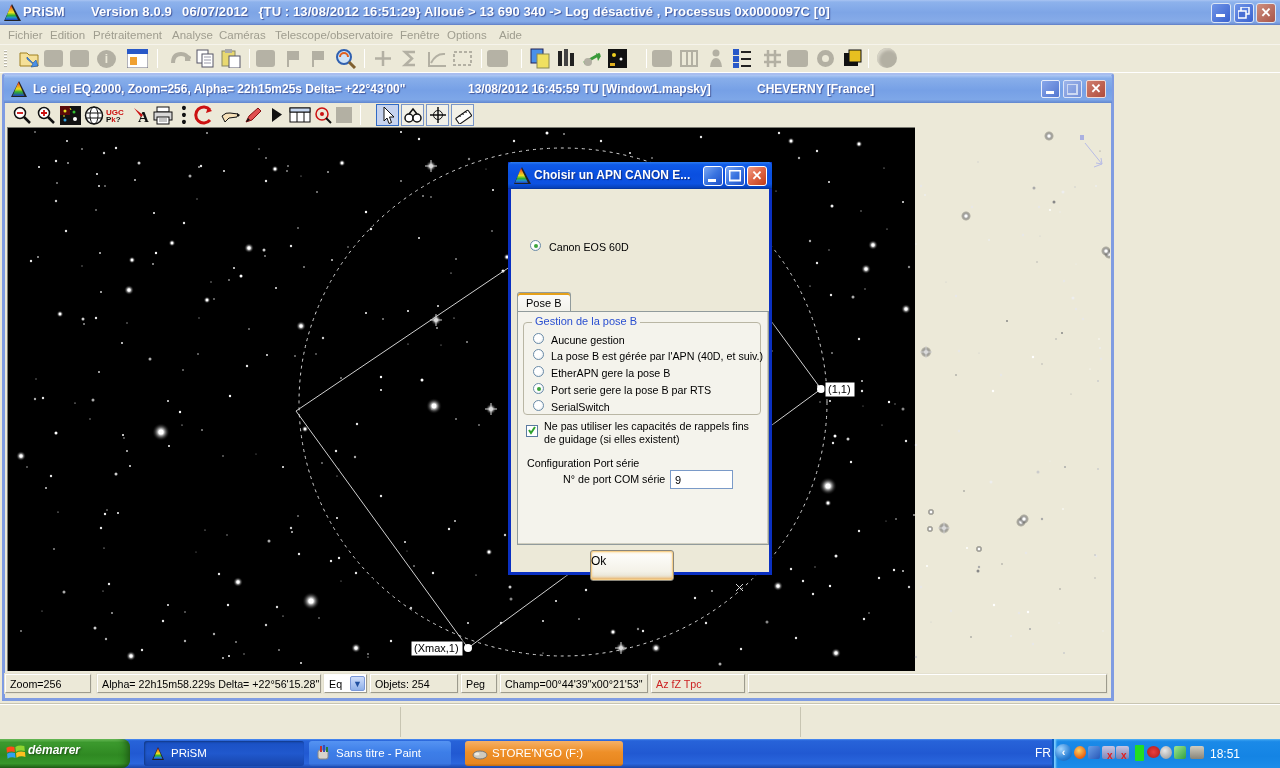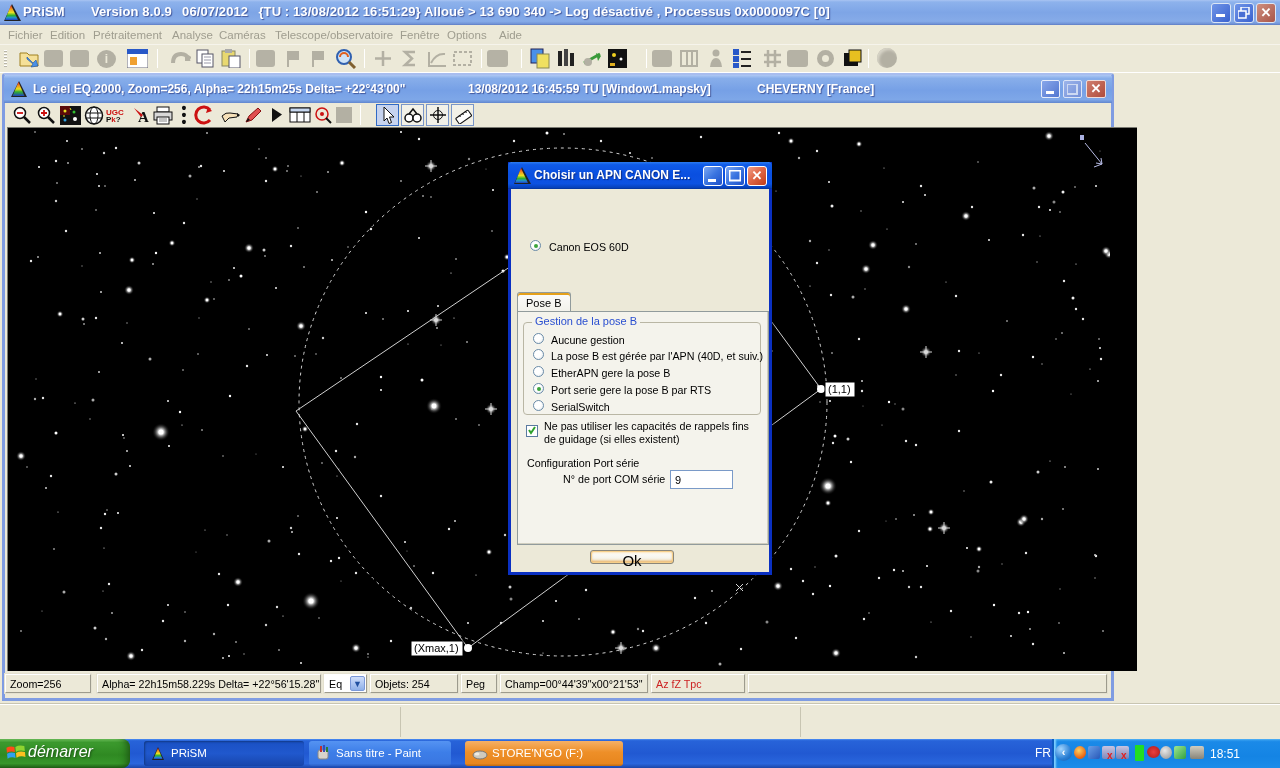--- a/index.html
+++ b/index.html
@@ -17,41 +17,41 @@
 
 #tool{left:0;top:45px;width:1280px;height:28px;background:#ece9d8;border-bottom:1px solid #fff}
 .ti{position:absolute;top:5px;width:19px;height:17px;border-radius:3px;background:#b5b2a5}
 
 #win{left:2px;top:73px;width:1112px;height:628px;background:#ece9d8;
  border:3px solid #7f9ce2;border-top:2px solid #a8bdef;border-radius:3px 3px 0 0}
 #wtb{left:4px;top:75px;width:1108px;height:28px;border-radius:2px 2px 0 0;
  background:linear-gradient(180deg,#aec8f4 0%,#88aeea 12%,#76a0e6 55%,#7ea7e8 88%,#6186ce 100%)}
 #wtb .txt{top:7px;font-size:12px;font-weight:bold;color:#fff;white-space:nowrap;text-shadow:1px 1px 1px #41589e}
 #wtool{left:5px;top:103px;width:1105px;height:24px;background:#ece9d8}
-#map{left:7px;top:127px;width:1130px;height:544px;background:#000;border-top:1px solid #7a7a72;border-left:1px solid #7a7a72}
+#map{left:7px;top:127px;width:908px;height:544px;background:#000;border-top:1px solid #7a7a72;border-left:1px solid #7a7a72}
 #wstat{left:5px;top:671px;width:1105px;height:25px;background:#ece9d8}
 .sc{position:absolute;top:3px;height:19px;border:1px solid;border-color:#fff #9d9b8d #9d9b8d #fff;
  outline:1px solid #e4e1d0;font-size:10.7px;color:#000;padding:3px 0 0 4px;background:#ece9d8;white-space:nowrap}
 
 #dlg{left:508px;top:162px;width:264px;height:413px;background:#ece9d8;
  border:3px solid #0a30c2;border-top:none;box-shadow:2px 2px 3px rgba(0,0,0,.4)}
 #dtb{left:508px;top:162px;width:264px;height:27px;border-radius:4px 4px 0 0;
  background:linear-gradient(180deg,#2b7cf0 0%,#0f5be8 10%,#0a4fe0 45%,#0c52e2 80%,#0640b8 96%,#05308f 100%)}
 #dtb .txt{left:26px;top:6px;font-size:12px;font-weight:bold;color:#fff;white-space:nowrap;text-shadow:1px 1px 1px #0a2a80}
 .dbtn{top:4px;width:20px;height:20px;border-radius:3px;border:1px solid #fff;
  color:#fff;text-align:center;background:linear-gradient(135deg,#7da8f2 0%,#3a74e0 50%,#1e50c8 100%)}
 .grp{position:absolute;border:1px solid #b9b6a4;border-radius:4px}
 .grp b{position:absolute;top:-8px;left:8px;background:#ece9d8;padding:0 3px;color:#2a4fd0;font-weight:normal;font-size:11px}
 .radio{position:absolute;width:11px;height:11px;border-radius:50%;border:1px solid #6a8ba8;background:radial-gradient(circle at 35% 35%,#fff 45%,#dfe6ea)}
 .radio.sel::after{content:"";position:absolute;left:2.5px;top:2.5px;width:4px;height:4px;border-radius:50%;background:#3da43d}
 .lbl{position:absolute;font-size:10.7px;color:#000;white-space:nowrap}
-#okbtn{left:590px;top:550px;width:84px;height:14px;border:1px solid #8a867a;border-radius:3px;
+#okbtn{left:590px;top:550px;width:84px;height:31px;border:1px solid #8a867a;border-radius:3px;
  background:linear-gradient(180deg,#fefefd 0%,#f4f2e8 70%,#e8e4d4 90%,#d8d2bc 100%);
  box-shadow:inset 0 0 0 1px #f6cf8a, inset 0 -2px 3px #f0b05a, inset 0 2px 2px #fce6bd;
- font-size:15px;text-align:center;line-height:20px;color:#000}
+ font-size:12px;text-align:left;line-height:20px;color:#000}
 
 #task{left:0;top:739px;width:1280px;height:29px;
  background:linear-gradient(180deg,#4f91f5 0%,#2763d9 6%,#2159d2 50%,#2a66dd 85%,#1c46a8 100%)}
 .tbtn{position:absolute;top:2px;height:25px;border-radius:3px;font-size:11.5px;color:#fff;white-space:nowrap}
 #tray{position:absolute;right:0;top:0;width:228px;height:35px;
  background:linear-gradient(180deg,#3ba0f0 0%,#1b8ae8 8%,#1484e4 50%,#1e8eea 88%,#1166b8 100%);
  border-left:2px solid #0d5cc0;box-shadow:inset 2px 0 2px #7fd0ff}
 </style></head><body>
 
 <div id="tb" class="abs">
@@ -950,21 +950,21 @@
    background:linear-gradient(180deg,#6cbf5a 0%,#3c9a2e 12%,#2f8922 55%,#37962a 85%,#1e5c14 100%);
    box-shadow:inset -8px 0 8px -6px #1a4f12">
   <svg width="22" height="21" style="position:absolute;left:5px;top:4px">
         <g transform="rotate(-6 10 10)">
    <path d="M2 4 Q6 2 10 4 L10 9 Q6 7 2 9 Z" fill="#ff4a1a"></path>
           <path d="M11 4 Q15 2 20 4 L20 9 Q15 7 11 9 Z" fill="#8fd430"></path>
    <path d="M2 10 Q6 8 10 10 L10 15 Q6 13 2 15 Z" fill="#30a0f0"></path>
           <path d="M11 10 Q15 8 20 10 L20 15 Q15 13 11 15 Z" fill="#ffc020"></path>
         </g>
       </svg>
-  <span style="position:absolute;left:28px;top:4px;font-size:16px;font-weight:normal;font-style:italic;color:#fff;text-shadow:1px 1px 2px #1c4f14">démarrer</span>
+  <span style="position:absolute;left:28px;top:4px;font-size:12px;font-weight:bold;font-style:italic;color:#fff;text-shadow:1px 1px 2px #1c4f14">démarrer</span>
  </div>
  <div class="tbtn" style="left:144px;width:160px;background:linear-gradient(180deg,#1a50c4,#2058cd 50%,#1745ab);box-shadow:inset 1px 1px 2px #123a86">
    <svg width="13" height="15" style="position:absolute;left:8px;top:5px">
         <polygon points="6,1 12,14 0,14" fill="#222"></polygon>
         <polygon points="6,2 10.5,13 1.5,13" fill="url(#pr)"></polygon>
       </svg>
    <span style="position:absolute;left:27px;top:6px">PRiSM</span>
     </div>
  <div class="tbtn" style="left:309px;width:142px;background:linear-gradient(180deg,#5593f2 0%,#3d7ee8 45%,#3a77e2 90%,#2c5fc4 100%)">
    <svg width="15" height="16" style="position:absolute;left:7px;top:4px">

